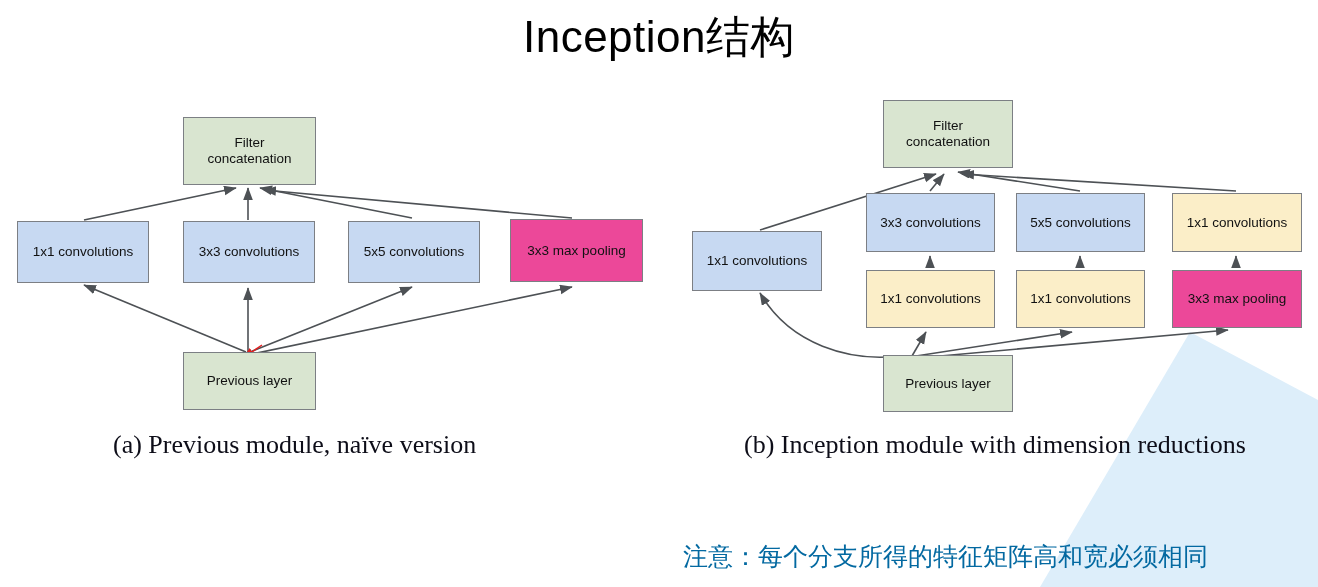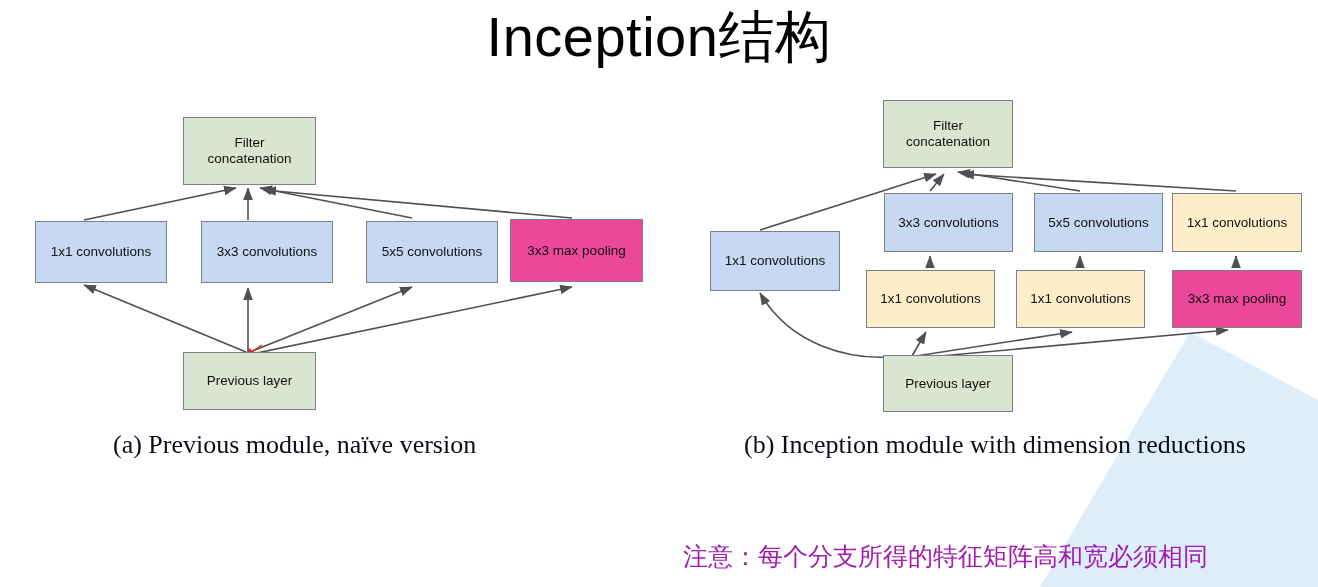--- a/index.html
+++ b/index.html
@@ -21,21 +21,21 @@
     height: 587px;
     background: #ffffff;
   }
   #title {
     position: absolute;
     left: 0;
     top: 10px;
     width: 1318px;
     text-align: center;
     font-family: "Liberation Sans", "DejaVu Sans", sans-serif;
-    font-size: 56px;
+    font-size: 44px;
     font-weight: 400;
     color: #000000;
     letter-spacing: 0.5px;
     line-height: 54px;
   }
   svg.diagram {
     position: absolute;
     left: 0;
     top: 0;
     width: 1318px;
@@ -50,36 +50,36 @@
     align-items: center;
     justify-content: center;
     text-align: center;
     font-family: "Liberation Sans", sans-serif;
     font-size: 13.5px;
     color: #111111;
     line-height: 16px;
     padding: 12px;
   }
   .fill-green { background: #d9e5d0; }
-  .fill-blue  { background: #c7d9f2; margin-left: 18px; }
+  .fill-blue  { background: #c7d9f2; }
   .fill-red   { background: #ec4899; }
   .fill-yellow{ background: #fbeec8; }
 
   .caption {
     position: absolute;
     font-family: "Liberation Serif", serif;
     font-size: 26px;
     color: #0d0d18;
     white-space: nowrap;
   }
   .note {
     position: absolute;
     font-family: "Liberation Serif", "DejaVu Serif", serif;
     font-size: 25px;
-    color: #a21caf;
+    color: #0369a1;
     white-space: nowrap;
   }
   .fan {
     position: absolute;
     left: 0; top: 0;
     width: 1318px; height: 587px;
     pointer-events: none;
   }
 </style>
 </head>

